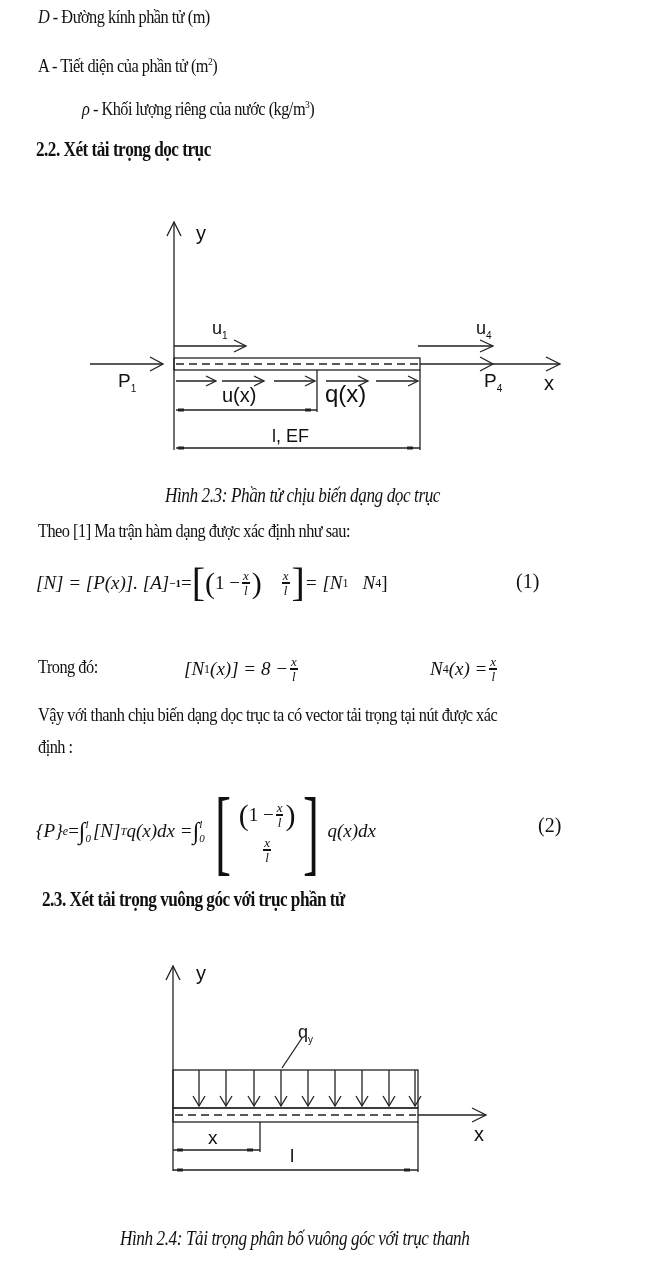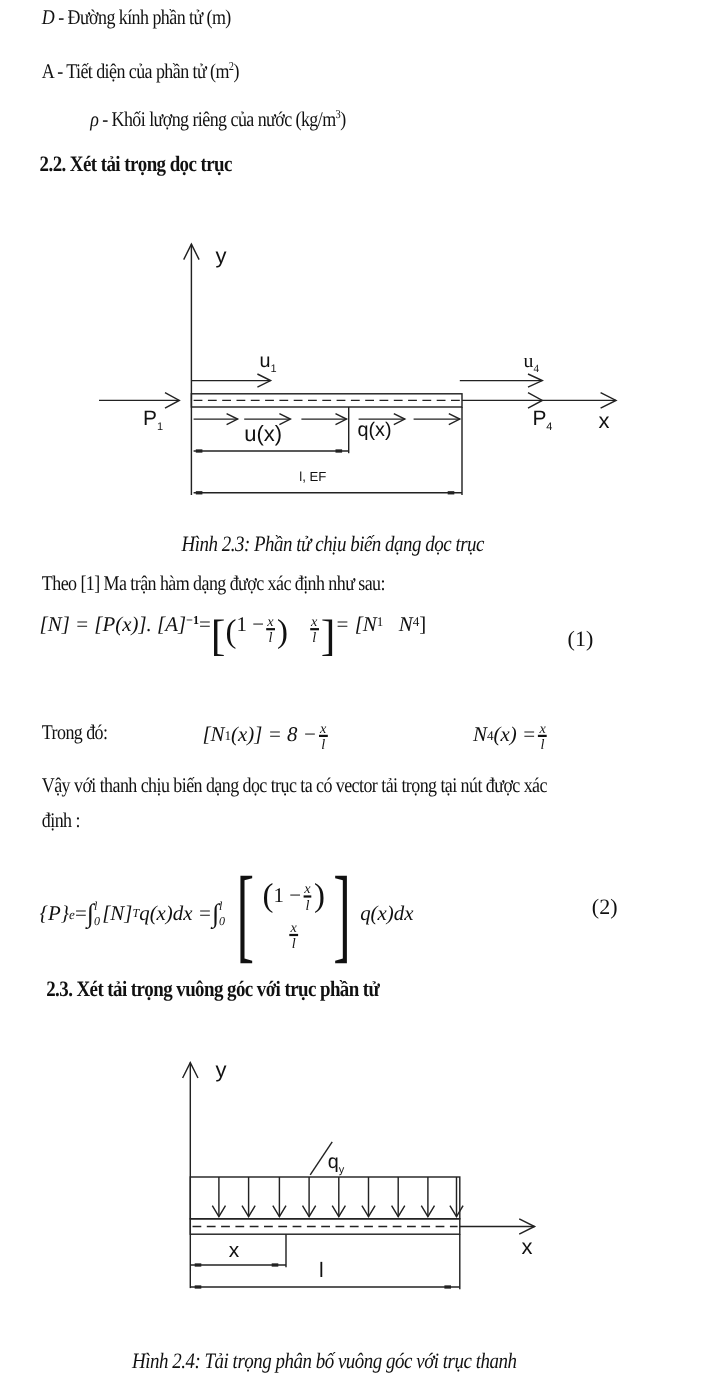--- a/index.html
+++ b/index.html
@@ -80,33 +80,33 @@
   </g>
   <g fill="#222">
     <rect x="178" y="408.5" width="6" height="3"></rect>
     <rect x="305" y="408.5" width="6" height="3"></rect>
     <rect x="178" y="446.5" width="6" height="3"></rect>
     <rect x="407" y="446.5" width="6" height="3"></rect>
   </g>
 </svg>
 <div class="abs diag-label" style="left:196px; top:222px; font-size:20px;">y</div>
 <div class="abs diag-label" style="left:544px; top:372px; font-size:20px;">x</div>
-<div class="abs diag-label" style="left:236px; top:318px; font-size:18px;"><span>u</span><sub style="font-size:10px;">1</sub></div>
-<div class="abs diag-label" style="left:476px; top:318px; font-size:18px;font-family:Liberation Serif, serif;"><span>u</span><sub style="font-size:10px;">4</sub></div>
-<div class="abs diag-label" style="left:118px; top:370px; font-size:19px;margin-left:12px;"><span>P</span><sub style="font-size:10px;">1</sub></div>
+<div class="abs diag-label" style="left:212px; top:318px; font-size:18px;"><span>u</span><sub style="font-size:10px;">1</sub></div>
+<div class="abs diag-label" style="left:476px; top:318px; font-size:18px;"><span>u</span><sub style="font-size:10px;">4</sub></div>
+<div class="abs diag-label" style="left:118px; top:370px; font-size:19px;"><span>P</span><sub style="font-size:10px;">1</sub></div>
 <div class="abs diag-label" style="left:484px; top:370px; font-size:19px;"><span>P</span><sub style="font-size:10px;">4</sub></div>
 <div class="abs diag-label" style="left:222px; top:384px; font-size:20px;">u(x)</div>
-<div class="abs diag-label" style="left:325px; top:380px; font-size:18px;text-align:center;">q(x)</div>
-<div class="abs diag-label" style="left:272px; top:426px; font-size:12px;">l, EF</div>
+<div class="abs diag-label" style="left:325px; top:380px; font-size:24px;text-align:center;">q(x)</div>
+<div class="abs diag-label" style="left:272px; top:426px; font-size:18px;">l, EF</div>
 
 <div class="abs caption" style="left:165px; top:484px;">Hình 2.3: Phần tử chịu biến dạng dọc trục</div>
 
 <div class="abs txt" style="left:38px; top:520px;">Theo [1] Ma trận hàm dạng được xác định như sau:</div>
 
-<div class="abs math" style="left:36px; top:558px; height:50px; display:flex; font-family:Liberation Serif, serif;">
+<div class="abs math" style="left:36px; top:558px; height:50px; display:flex; align-items:center;font-family:Liberation Serif, serif;">
   <span class="mi">[N] = [P(x)]. [A]</span>
     <sup style="font-style:normal;font-weight:bold;">−1</sup>
     <span> = </span>
   <span class="bigbr">[</span>
     <span class="paren">(</span>
     <span>1 − </span>
   <span class="frac">
       <span class="num">x</span>
       <span class="den">l</span>
     </span>
@@ -234,17 +234,17 @@
   </g>
   <g fill="#222">
     <rect x="177" y="208.5" width="6" height="3"></rect>
     <rect x="247" y="208.5" width="6" height="3"></rect>
     <rect x="177" y="228.5" width="6" height="3"></rect>
     <rect x="404" y="228.5" width="6" height="3"></rect>
   </g>
 </svg>
 <div class="abs diag-label" style="left:196px; top:962px; font-size:20px;">y</div>
 <div class="abs diag-label" style="left:474px; top:1123px; font-size:20px;">x</div>
-<div class="abs diag-label" style="left:298px; top:1046px; font-size:18px;"><span>q</span><sub style="font-size:10px;">y</sub></div>
+<div class="abs diag-label" style="left:298px; top:1022px; font-size:18px;"><span>q</span><sub style="font-size:10px;">y</sub></div>
 <div class="abs diag-label" style="left:208px; top:1127px; font-size:19px;">x</div>
 <div class="abs diag-label" style="left:290px; top:1145px; font-size:19px;">l</div>
 
 <div class="abs caption" style="left:120px; top:1227px;">Hình 2.4: Tải trọng phân bố vuông góc với trục thanh</div>
 
 </body></html>

